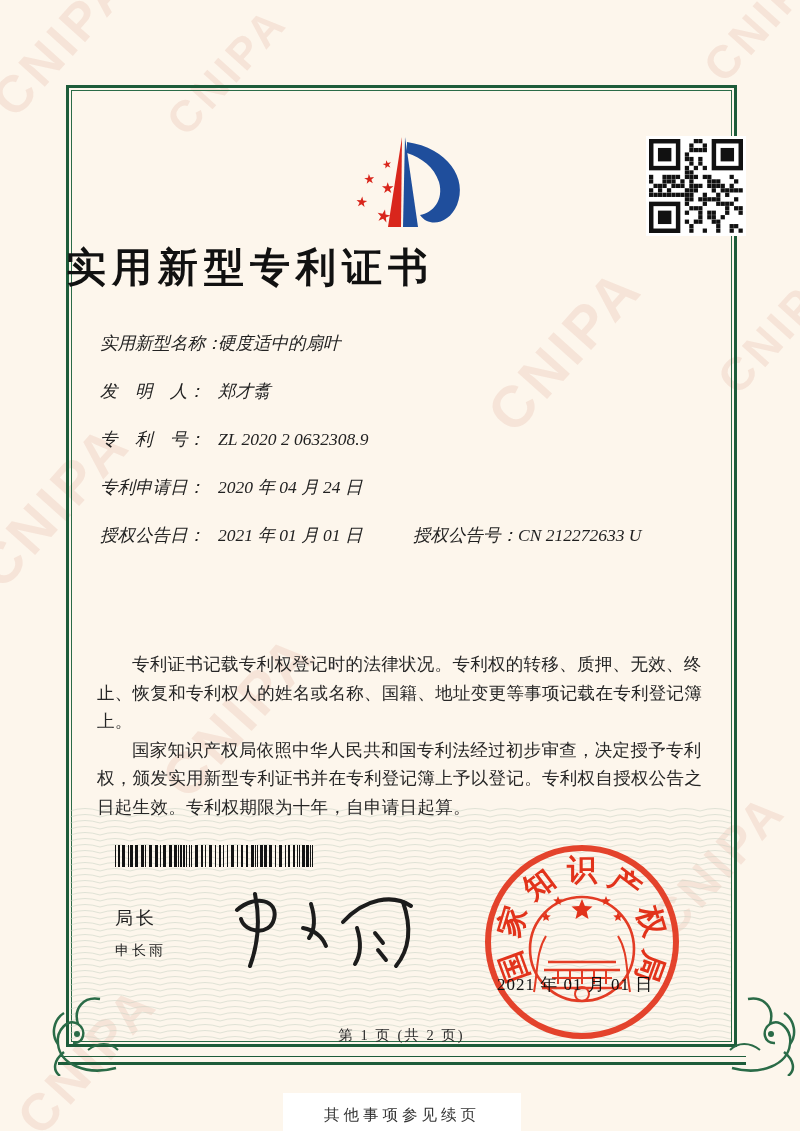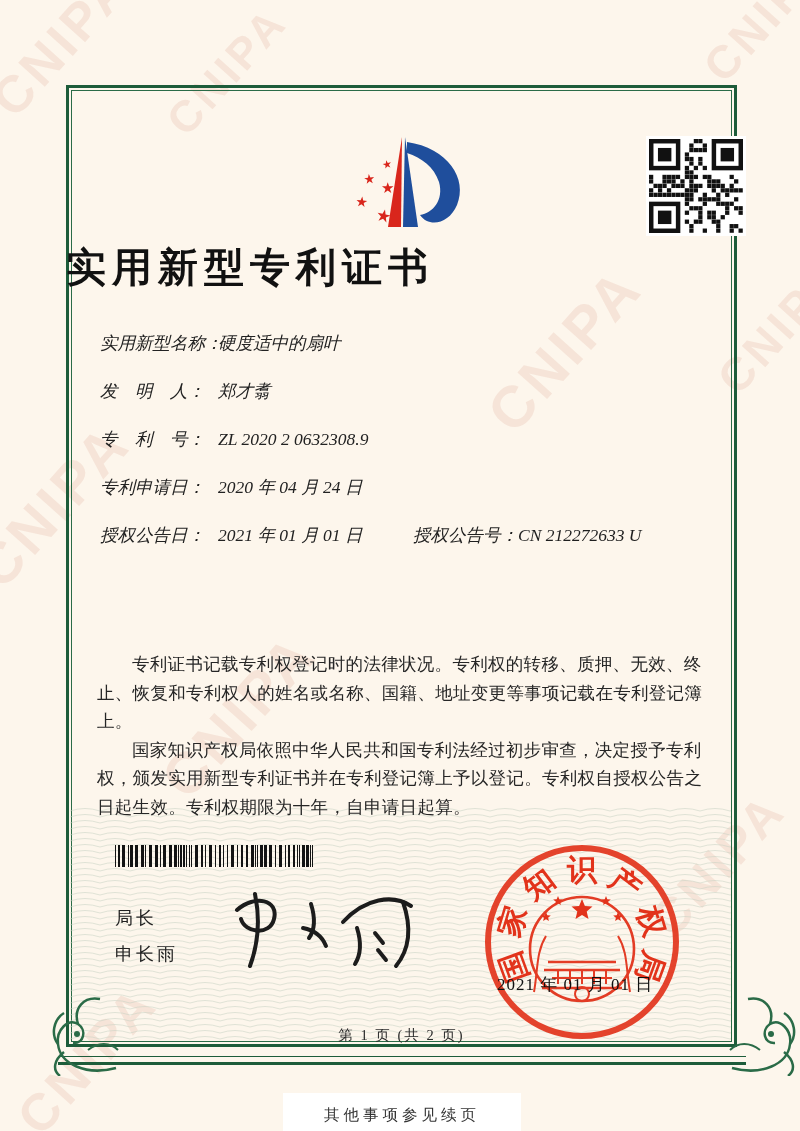--- a/index.html
+++ b/index.html
@@ -31,21 +31,21 @@
   
   #paras{position:absolute;left:97px;top:650px;width:612px;z-index:5;font-size:17.5px;
          line-height:28.5px;letter-spacing:0.3px;color:#262626;}
   #paras p{margin:0;text-indent:2em;}
   
   #barcode{position:absolute;left:113px;top:845px;z-index:6;}
   
   #director-title{position:absolute;left:115px;top:906px;font-family:"Liberation Sans",sans-serif;
          font-size:18px;letter-spacing:3px;color:#222;z-index:6;}
   #director-name{position:absolute;left:115px;top:942px;font-family:"Liberation Sans",sans-serif;
-         font-size:18px;letter-spacing:3px;color:#222;z-index:6;}
+         font-size:14px;letter-spacing:3px;color:#222;z-index:6;}
   #sig{position:absolute;left:225px;top:886px;z-index:6;}
   
   #seal{position:absolute;left:478px;top:842px;z-index:6;}
   #seal text{font-family:"Liberation Serif",serif;font-weight:bold;}
   #seal-date{position:absolute;left:497px;top:973px;font-size:17px;letter-spacing:1px;
          color:#101010;z-index:7;white-space:nowrap;}
   
   #page-info{position:absolute;left:66px;top:1026px;width:671px;text-align:center;
          font-size:14.5px;letter-spacing:2px;color:#2a2a2a;z-index:6;}
   #bottom-rule{position:absolute;left:58px;top:1056px;width:688px;height:5px;

